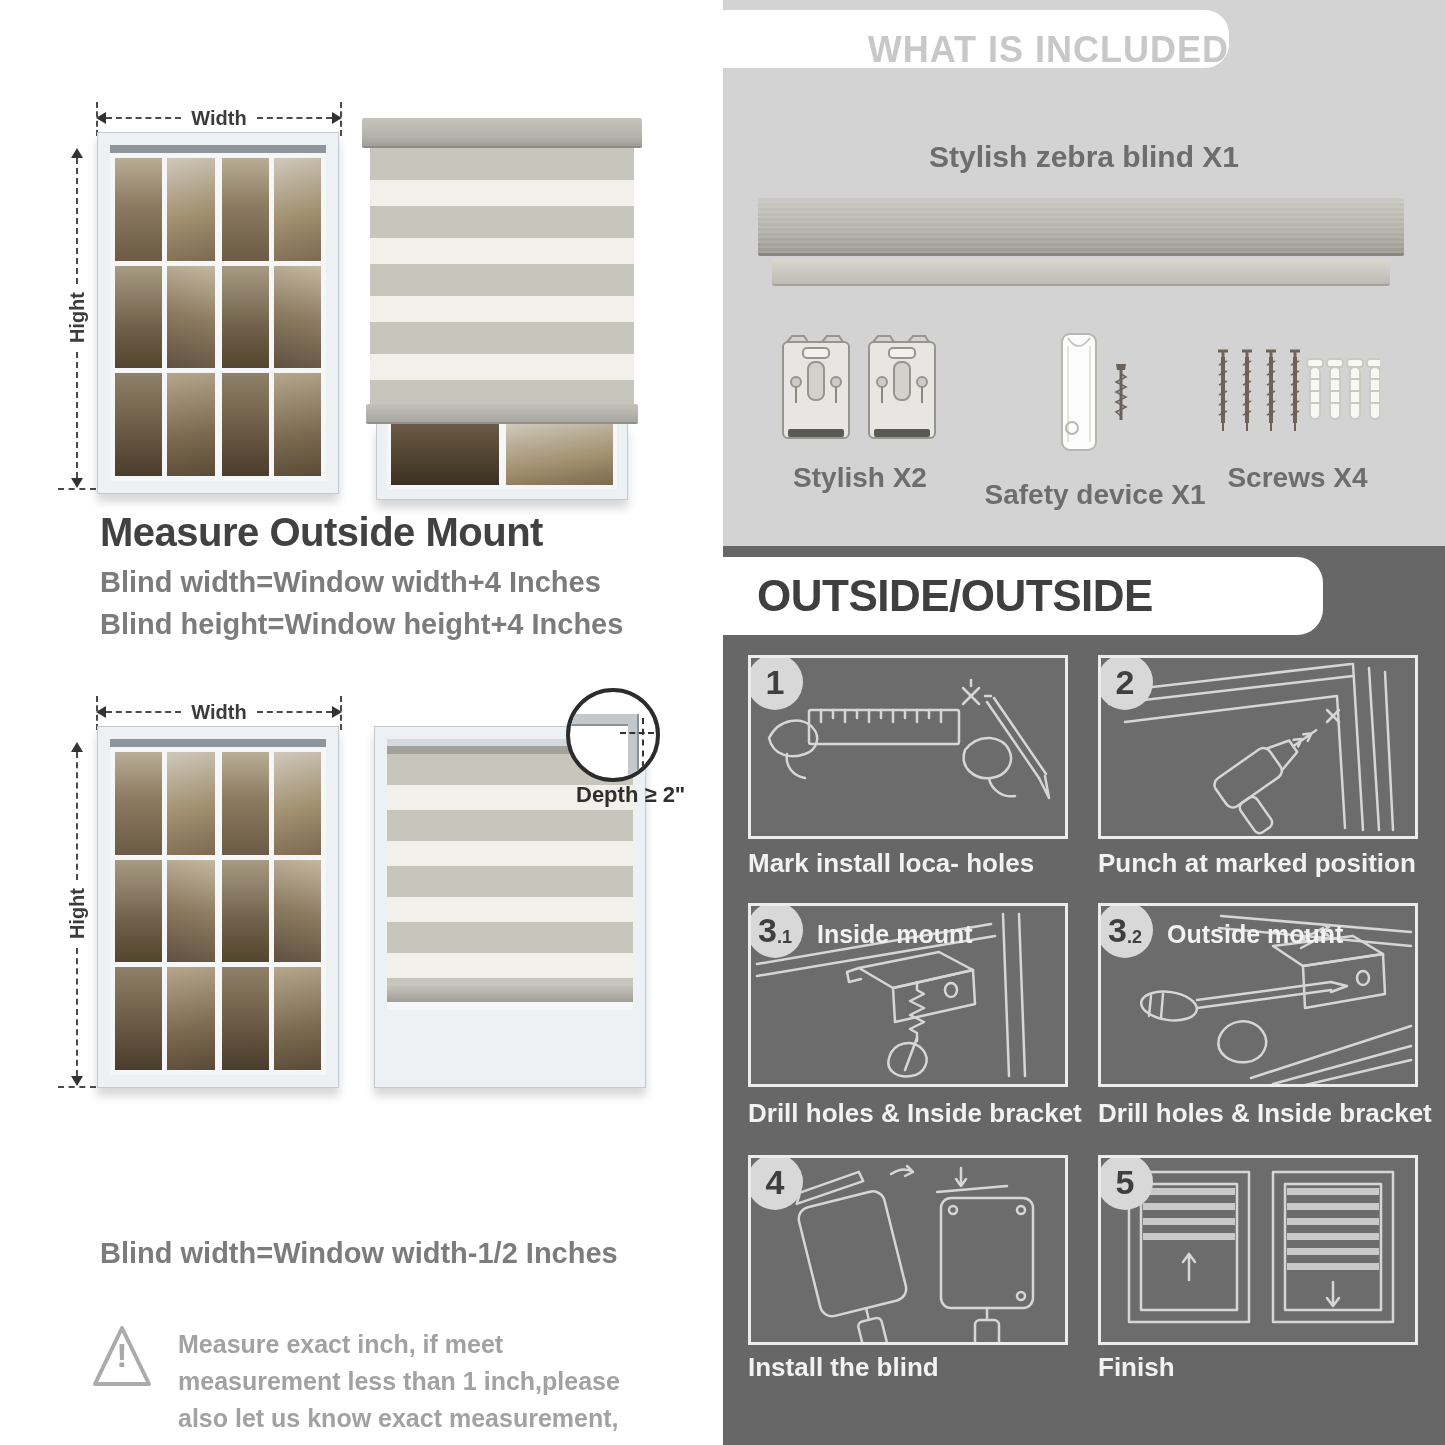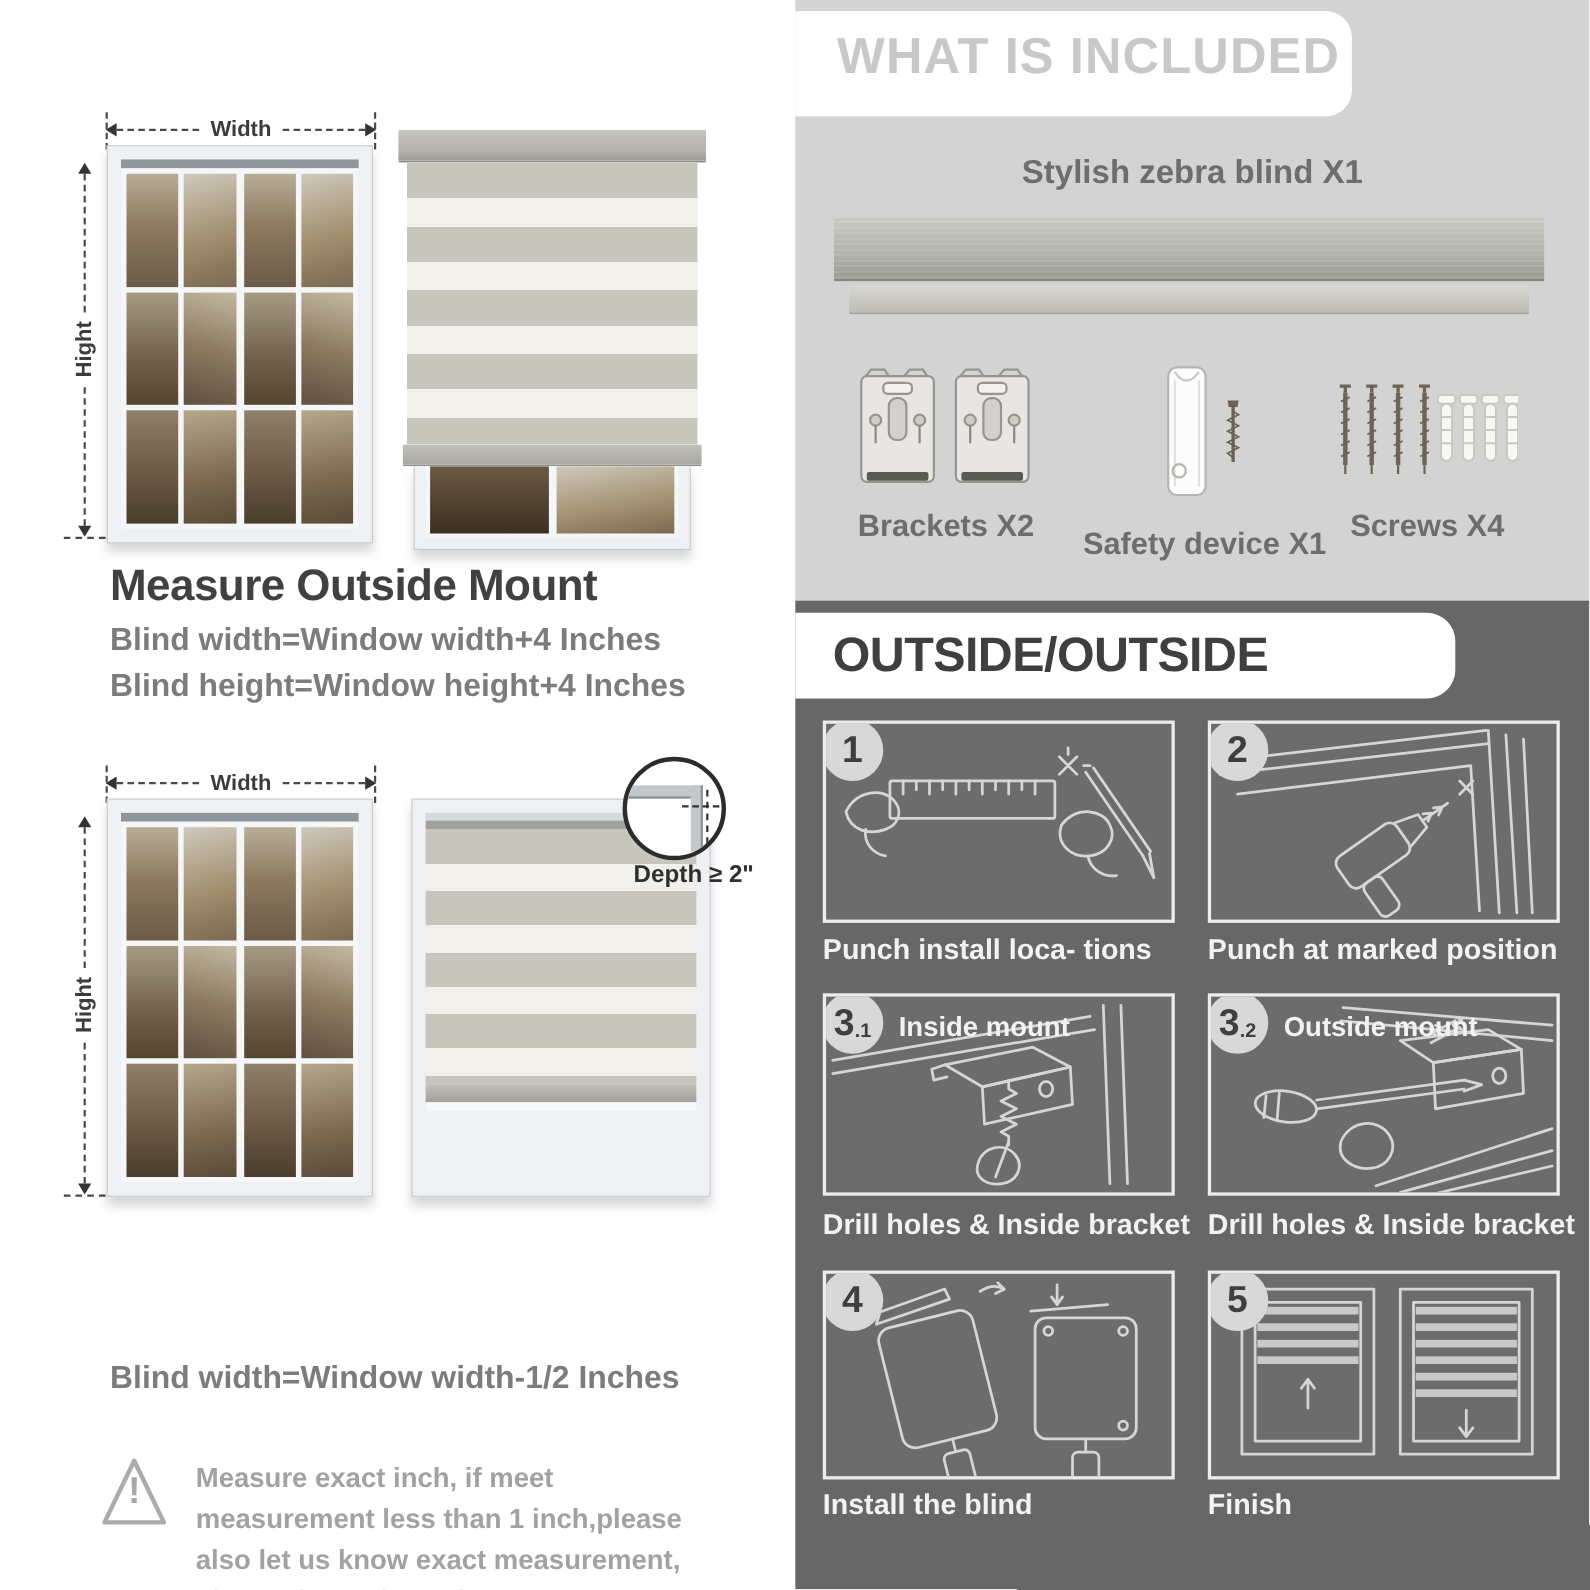--- a/index.html
+++ b/index.html
@@ -79,23 +79,23 @@
   .h-big{position:absolute;font-size:40px;font-weight:bold;color:#414141;letter-spacing:-0.5px;}
   .p-gray{position:absolute;font-size:29px;font-weight:bold;color:#7c7c7c;}
 
   .warn-wrap{position:absolute;left:90px;top:1322px;width:64px;height:70px;}
   .warn-mark{position:absolute;left:0;top:14px;width:64px;text-align:center;font-size:34px;font-weight:bold;color:#a8a8a8;}
   .note{position:absolute;left:178px;top:1326px;width:462px;font-size:25px;font-weight:bold;
         color:#a2a2a2;line-height:37px;}
 
   
   .r-top{position:absolute;left:723px;top:0;width:722px;height:546px;background:#d3d3d3;}
-  .r-header{position:absolute;left:723px;top:10px;width:506px;height:96px;background:#ffffff;
-    border-radius:0 24px 24px 0;color:#c8c8c8;font-weight:bold;font-size:46px;line-height:80px;
-    padding-left:38px;letter-spacing:1px;}
+  .r-header{position:absolute;left:723px;top:10px;width:506px;height:58px;background:#ffffff;
+    border-radius:0 24px 24px 0;color:#c8c8c8;font-weight:bold;font-size:36px;line-height:80px;
+    padding-left:38px;letter-spacing:1px;text-align:right;}
   .blind-label{position:absolute;left:723px;top:140px;width:722px;text-align:center;
     font-size:30px;font-weight:bold;color:#6d6d6d;}
   .cass-main{position:absolute;left:758px;top:198px;width:646px;height:58px;border-radius:2px;
     background:repeating-linear-gradient(0deg,rgba(255,255,255,.10) 0 2px,rgba(0,0,0,0) 2px 5px),
                linear-gradient(180deg,#c9c9c2 0%,#b2b2ab 60%,#9b9b94 100%);
     border-bottom:3px solid #88887f;}
   .cass-sub{position:absolute;left:772px;top:259px;width:618px;height:27px;border-radius:0 0 3px 3px;
     background:linear-gradient(180deg,#d8d8d1,#bcbcb4);border-bottom:2px solid #a3a39b;}
   .inc-item-label{position:absolute;top:462px;font-size:28px;font-weight:bold;color:#6d6d6d;text-align:center;}
 
@@ -332,21 +332,21 @@
           <path d="M-4,20 h10 M-4,32 h10 M-4,44 h10" fill="none"></path>
         </g>
       <g transform="translate(164,14)">
           <rect x="-7" y="0" width="16" height="8" rx="3"></rect>
           <rect x="-4" y="8" width="10" height="52" rx="5"></rect>
           <path d="M-4,20 h10 M-4,32 h10 M-4,44 h10" fill="none"></path>
         </g>
     </g>
   </svg>
 
-  <div class="inc-item-label" style="left:765px;width:190px;">Brackets X2</div>
+  <div class="inc-item-label" style="left:765px;width:190px;">Stylish X2</div>
   <div class="inc-item-label" style="left:980px;width:230px;margin-top:17px;">Safety device X1</div>
   <div class="inc-item-label" style="left:1205px;width:185px;">Screws X4</div>
 
   <div class="r-dark"></div>
   <div class="m-header">OUTSIDE/OUTSIDE MOUNT</div>
 
   <div class="panel" style="left:748px;top:655px;height:184px;">
     <svg viewBox="0 0 314 178">
         <g class="lineart">
       <rect x="58" y="52" width="150" height="34" rx="2"></rect>
@@ -377,21 +377,21 @@
         <path d="M200,111 h28 M204,106 l7,4 -7,4 m11,-7 l7,4 -7,4"></path>
         <rect x="120" y="128" width="20" height="36" rx="6"></rect>
       </g>
       <path d="M226,52 l12,12 m0,-12 l-12,12"></path>
     </g>
       </svg>
     <div class="badge">
         <span class="n">2</span>
       </div>
   </div>
-  <div class="caption" style="left:748px;top:848px;">Punch install loca- tions</div>
+  <div class="caption" style="left:748px;top:848px;">Mark install loca- holes</div>
   <div class="caption" style="left:1098px;top:848px;">Punch at  marked position</div>
 
   <div class="panel" style="left:748px;top:903px;height:184px;">
     <svg viewBox="0 0 314 178">
         <g class="lineart">
       <path d="M6,58 L240,18 M6,70 L244,30"></path>
       <path d="M252,8 L258,170 M268,8 L274,170"></path>
       <path d="M108,62 L188,46 L222,64 L142,82 Z"></path>
       <path d="M142,82 L222,64 L224,98 L144,116 Z"></path>
       <path d="M108,62 l-12,4 2,10 12,-3"></path>

